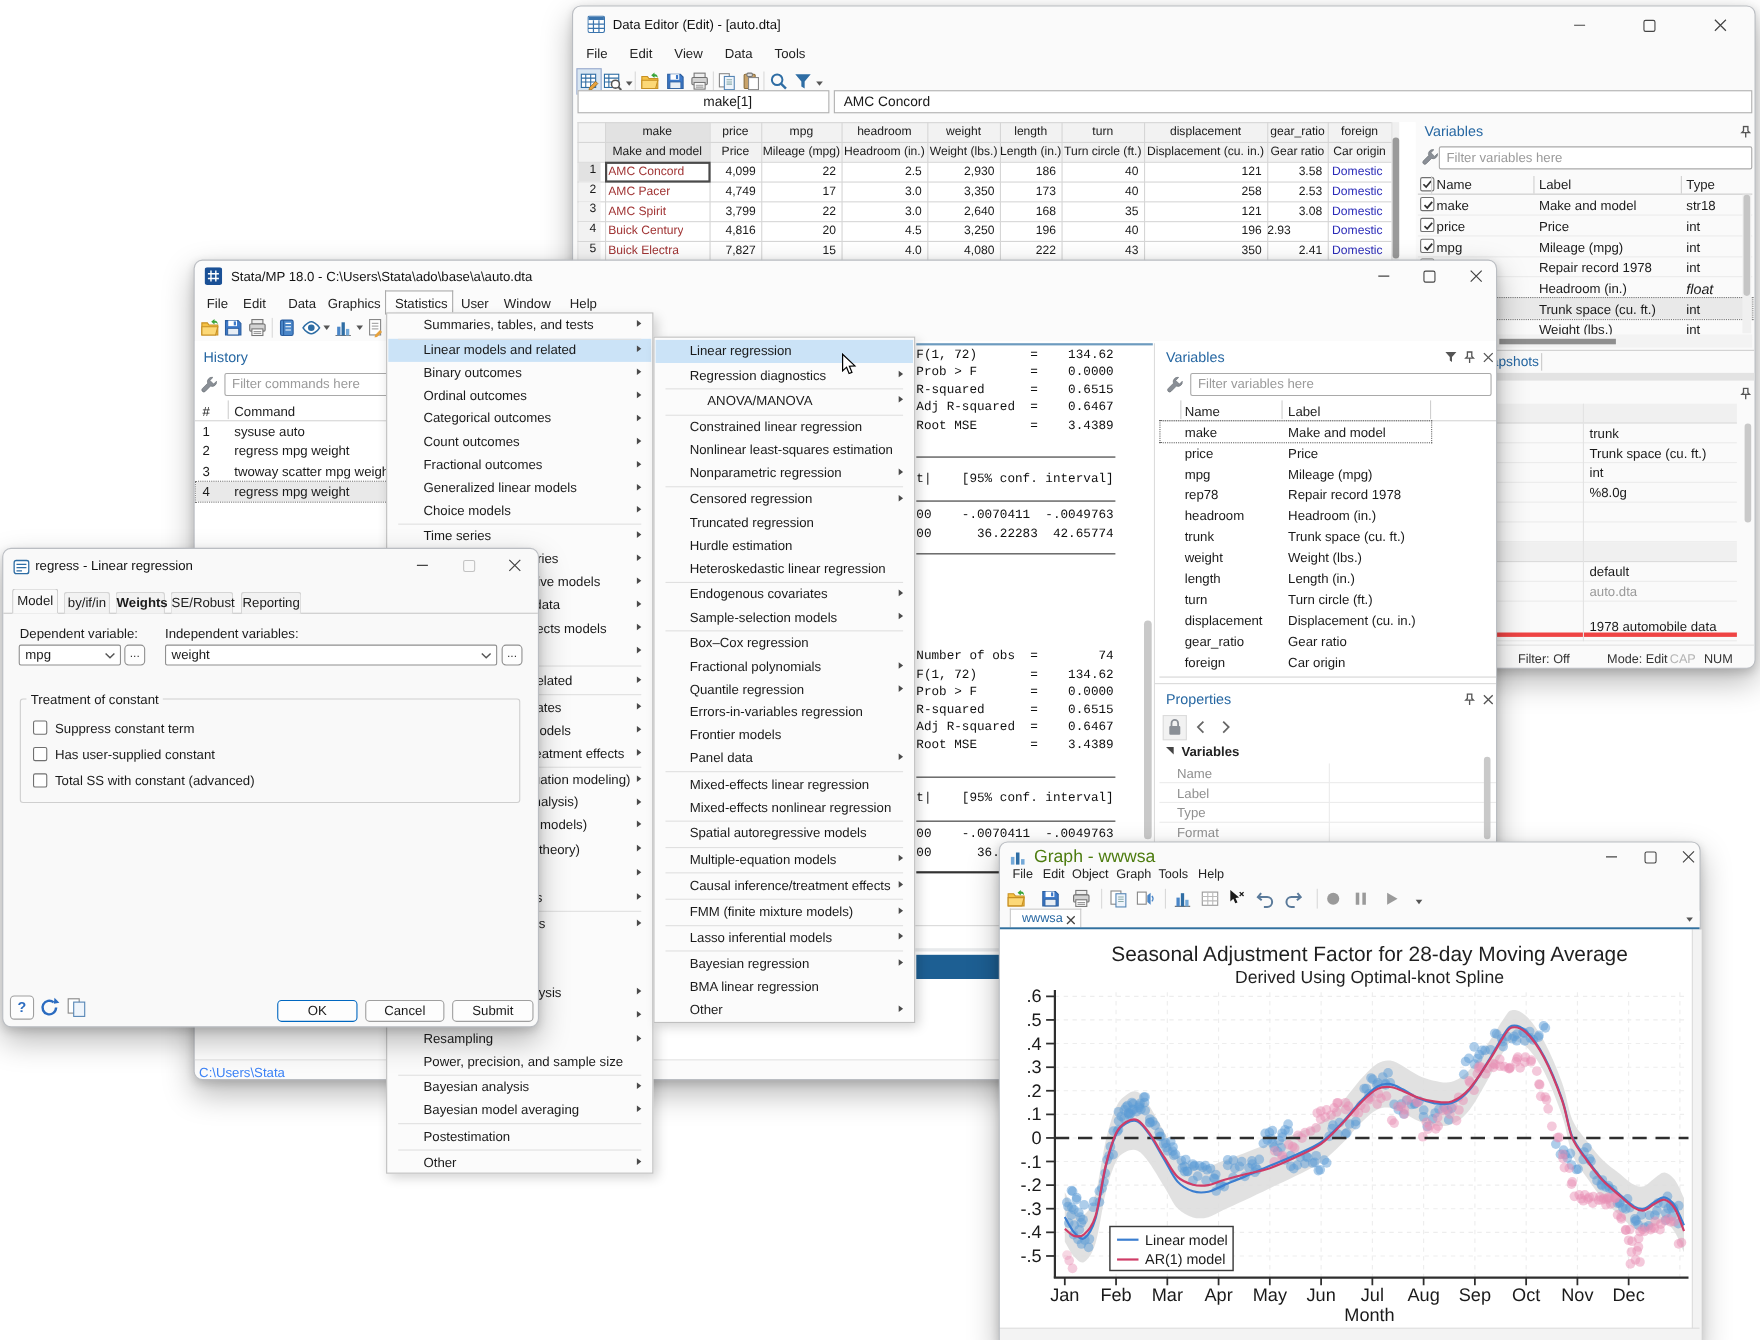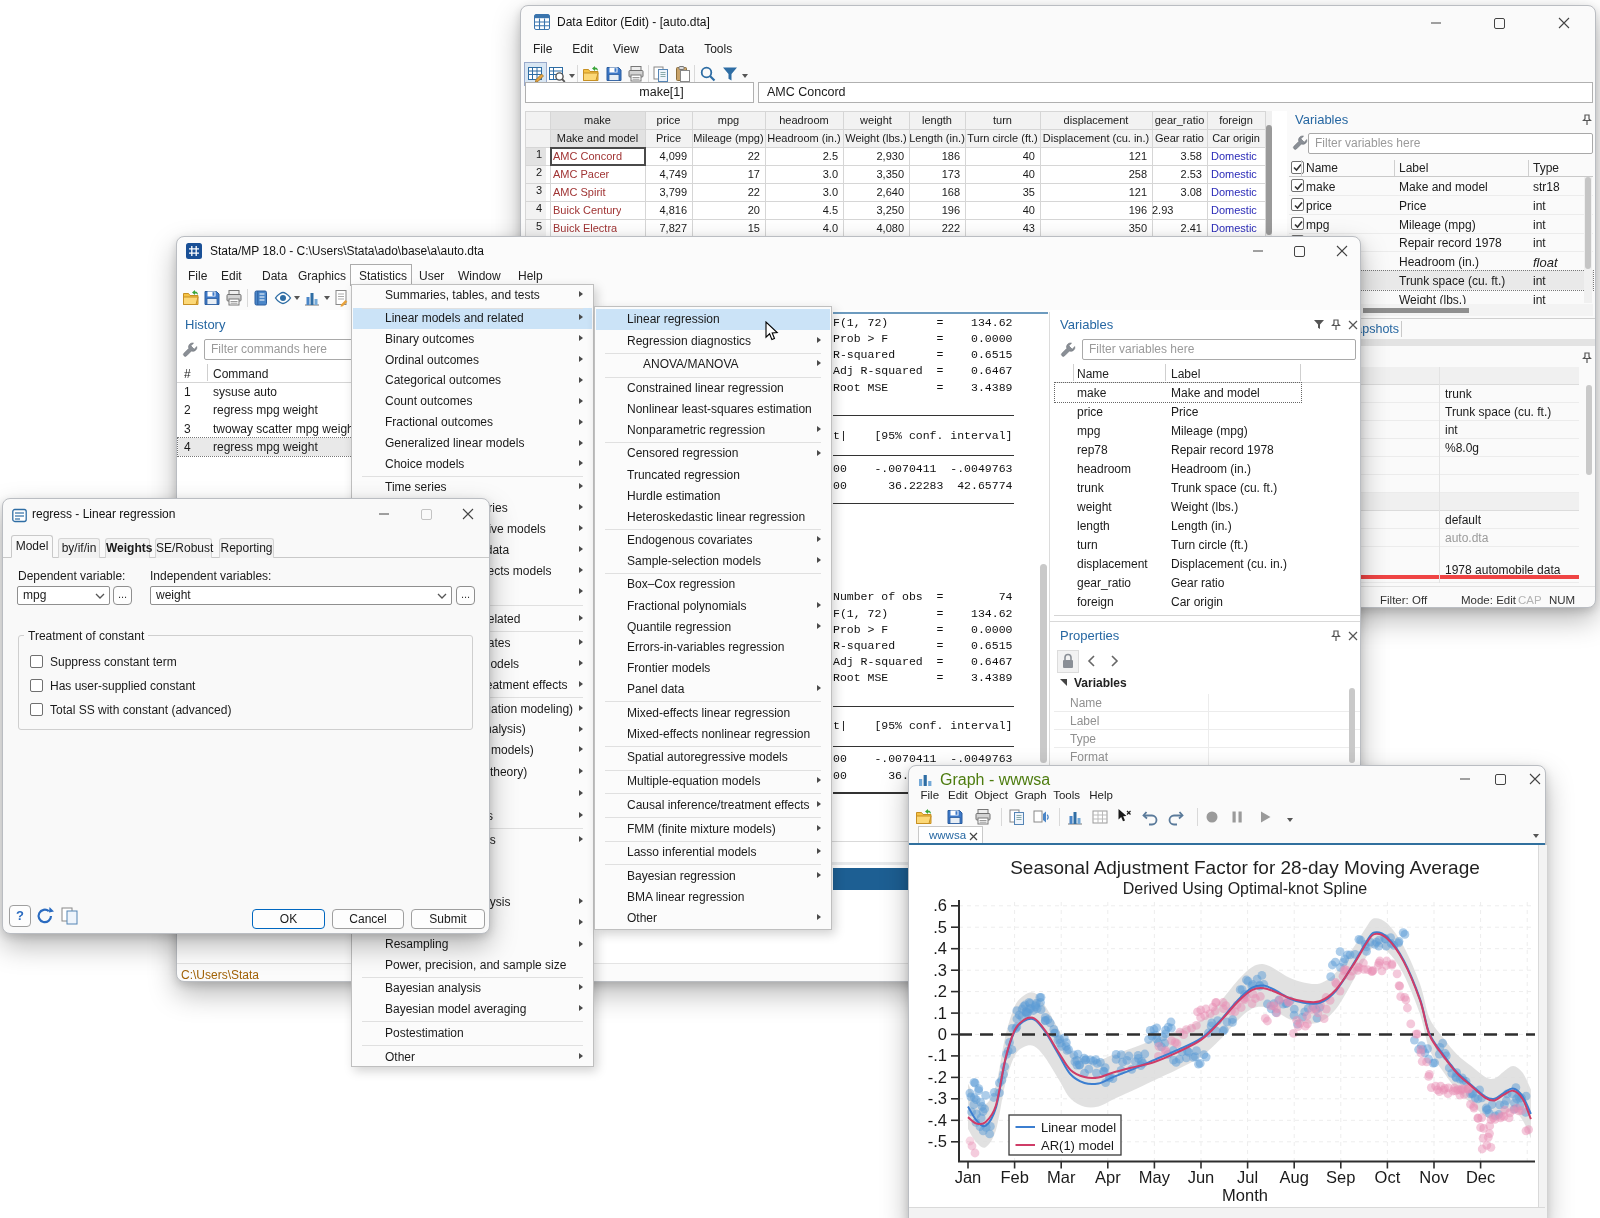--- a/index.html
+++ b/index.html
@@ -615,21 +615,21 @@
       </div>
 <div class="abs" style="left:877px; top:511px; width:306px; height:18px; border-bottom:1px solid #ececec;">
         <span class="abs" style="left:16px; top:2px; font-size:12px; color:#909090;">Format</span>
       </div>
 <div class="abs" style="left:1031px; top:457px; width:1px; height:72px; background:#ececec;"></div>
 <div class="abs" style="left:1172px; top:451px; width:6px; height:75px; background:#c9c9c9; border-radius:3px;"></div>
 <div class="abs" style="left:417px; top:604px; width:454px; height:1px; background:#d9d9d9;"></div>
 <div class="abs" style="left:417px; top:625px; width:454px; height:3px; background:#e8eaec;"></div>
 <div class="abs" style="left:656px; top:631px; width:90px; height:22px; background:#1d5f93;"></div>
 <div class="abs" style="left:0; top:726px; width:1183px; height:1px; background:#e4e4e4;"></div>
-<div class="abs" style="left:4px; top:731px; font-size:12px; color:#a16207;">C:\Users\Stata</div>
+<div class="abs" style="left:4px; top:731px; font-size:12px; color:#3b82f6;">C:\Users\Stata</div>
     </div>
 </div>
 
 <div class="abs" id="menu1" style="left:351px; top:284px; width:243px; height:783px; background:#fbfbfb; border:1px solid #bfbfbf; box-shadow:3px 4px 10px rgba(0,0,0,.18);">
     <div class="mitem" style="top:-0.5px; ">
       <span style="position:absolute; left:32px;">Summaries, tables, and tests</span>
     </div>
 <div class="arrow-r" style="left:227px; top:6.0px;"></div>
 <div class="mitem" style="top:22.5px; background:#cbe3f7;">
       <span style="position:absolute; left:32px;">Linear models and related</span>

